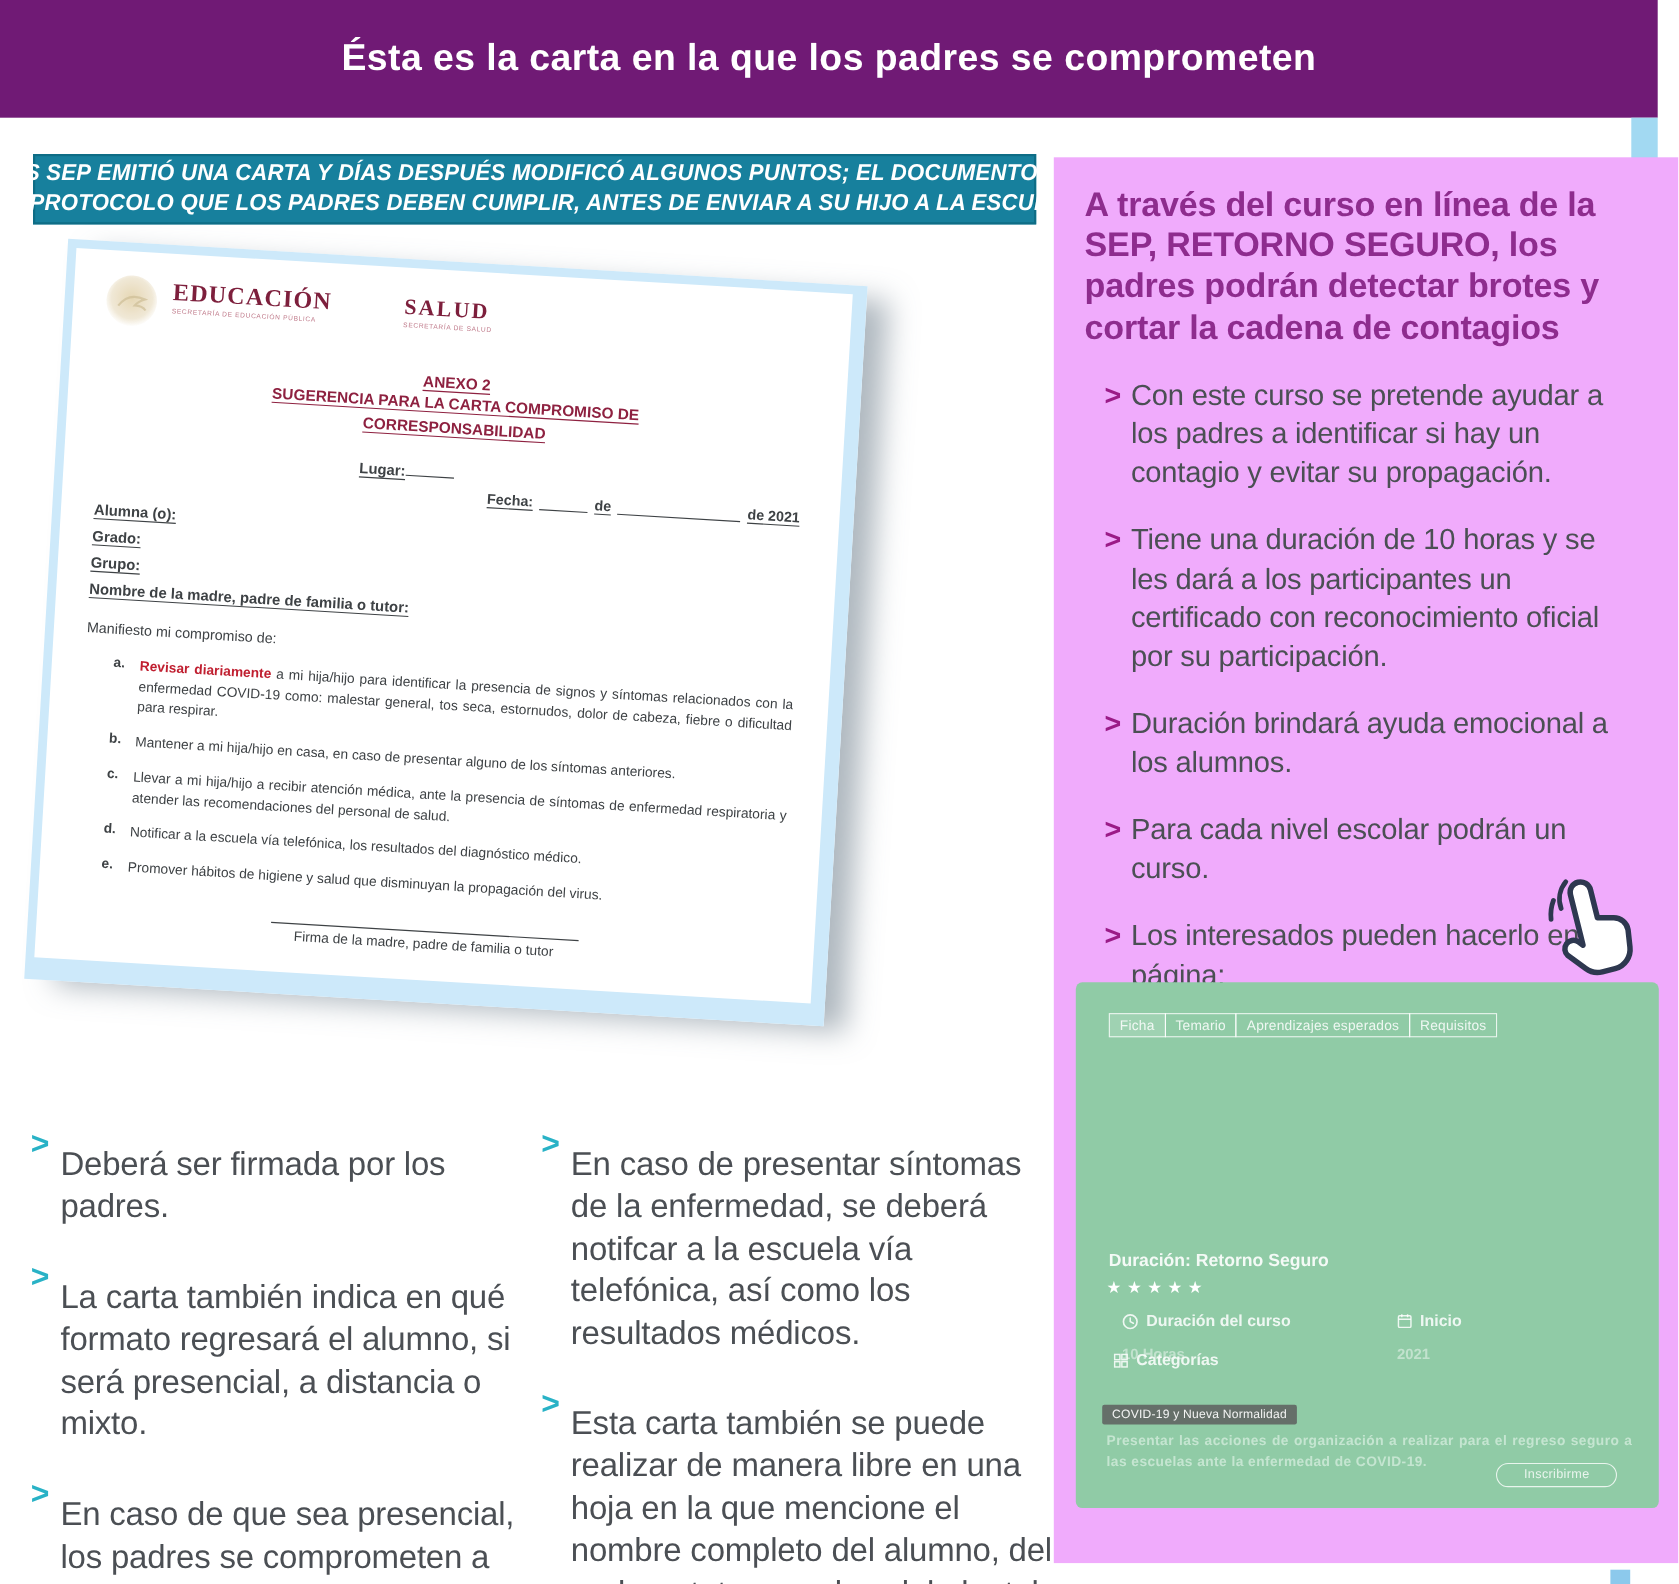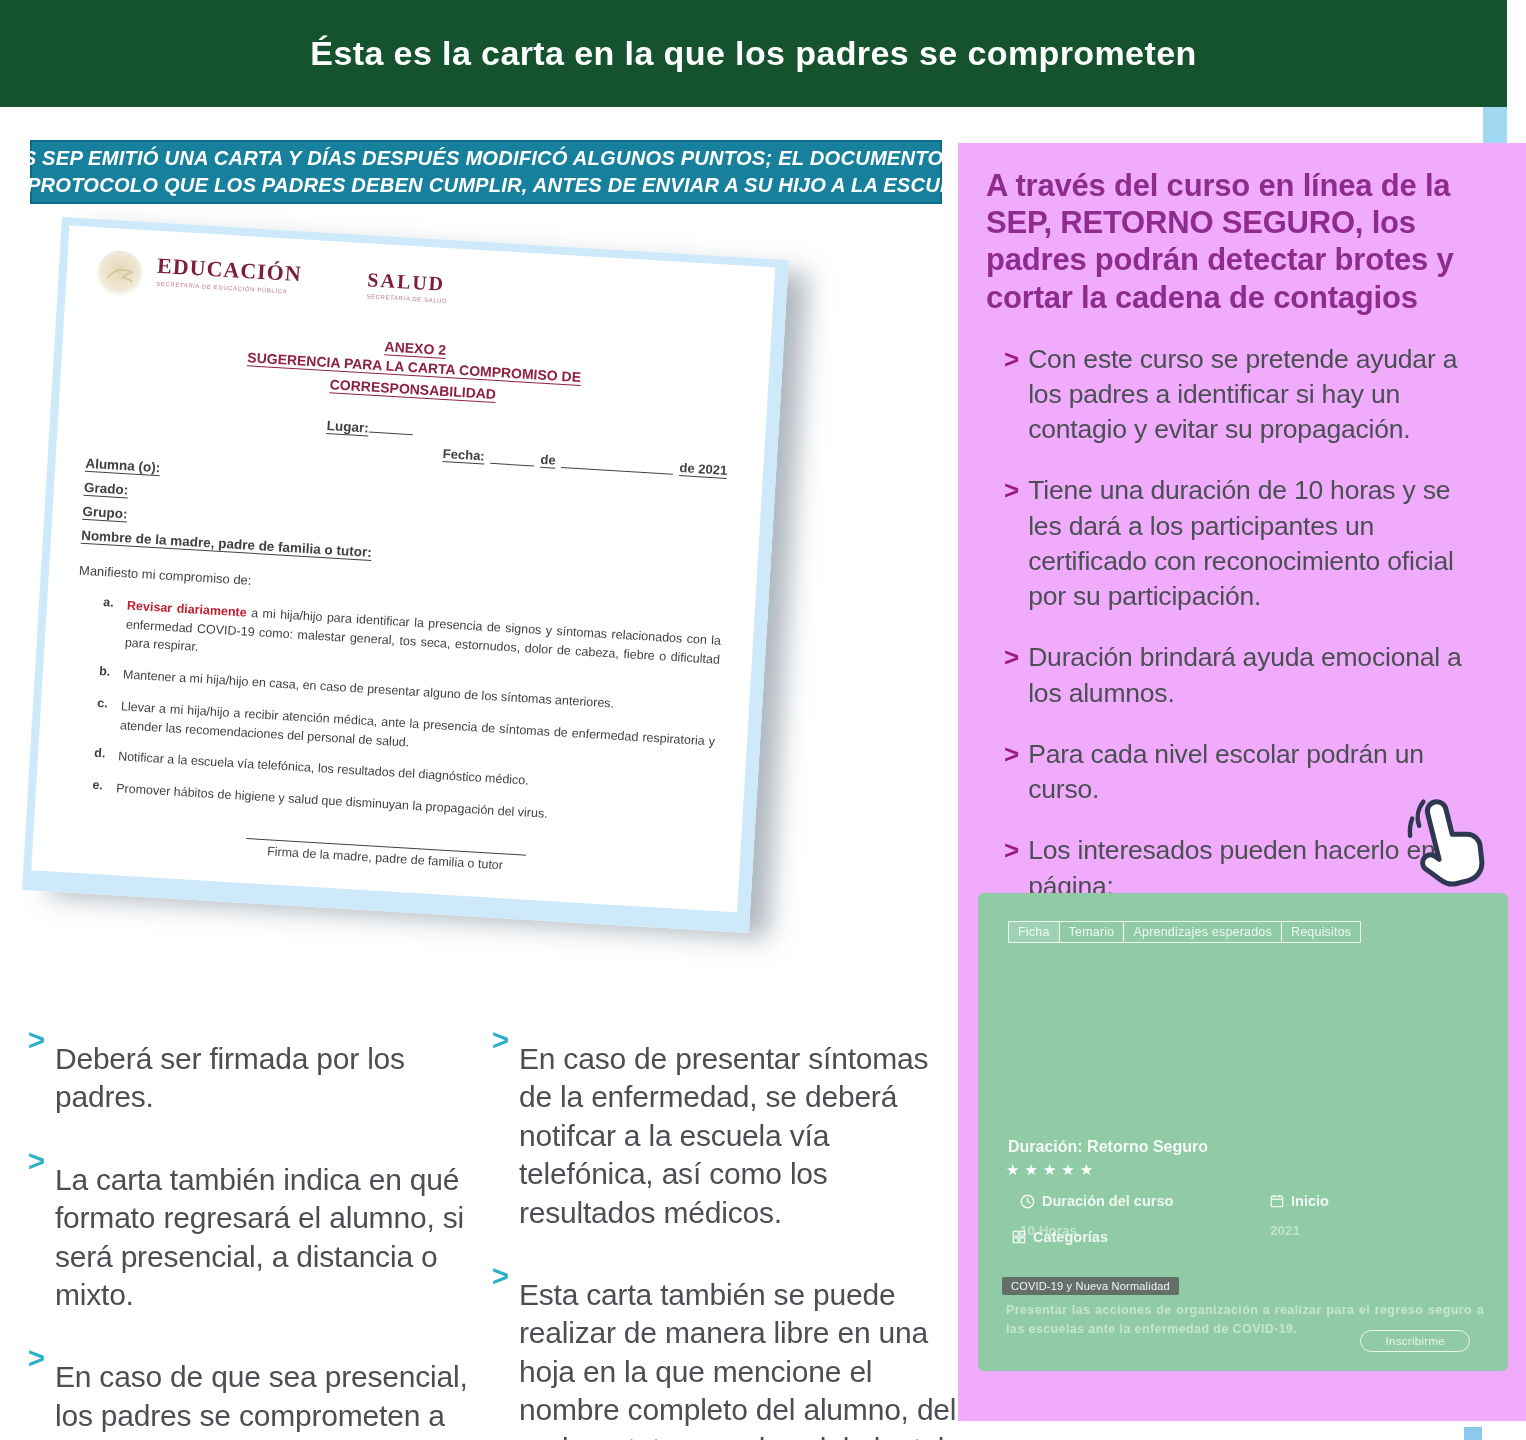--- a/index.html
+++ b/index.html
@@ -1,21 +1,21 @@
 <!DOCTYPE html>
 <html><head>
 <meta charset="utf-8">
 <style>
   * { margin:0; padding:0; box-sizing:border-box; }
   html,body { background:#fff; }
   body { font-family:"Liberation Sans", sans-serif; }
   .page { position:relative; width:1526px; height:1440px; background:#ffffff; overflow:hidden; }
 
   
-  .header-band { position:absolute; left:0; top:0; width:1507px; height:107px; background:#14532d;
+  .header-band { position:absolute; left:0; top:0; width:1507px; height:107px; background:#701a75;
                  display:flex; align-items:center; justify-content:center; }
   .header-band h1 { width:1340px; text-align:center; color:#ffffff; font-size:34px; font-weight:800;
                     line-height:1.08; letter-spacing:.4px; }
   .header-tab { position:absolute; left:1483px; top:107px; width:24px; height:37px; background:#a2d9f2; }
   .corner-dot { position:absolute; left:1464px; top:1427px; width:18px; height:13px; background:#8cc9ec; }
 
   
   .teal-banner { position:absolute; left:30px; top:140px; width:912px; height:64px; background:#17809d;
                  border:2px solid #0e6d86; display:flex; flex-direction:column; align-items:center;
                  justify-content:center; }

